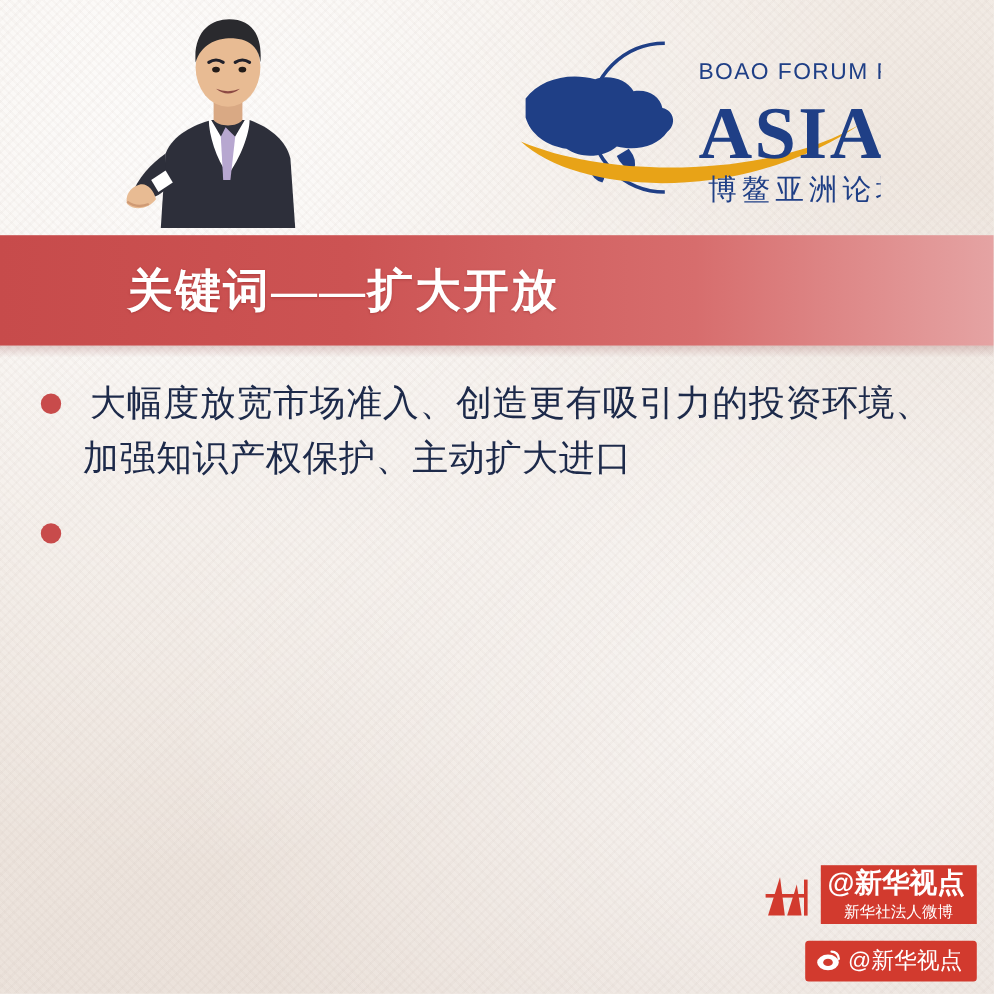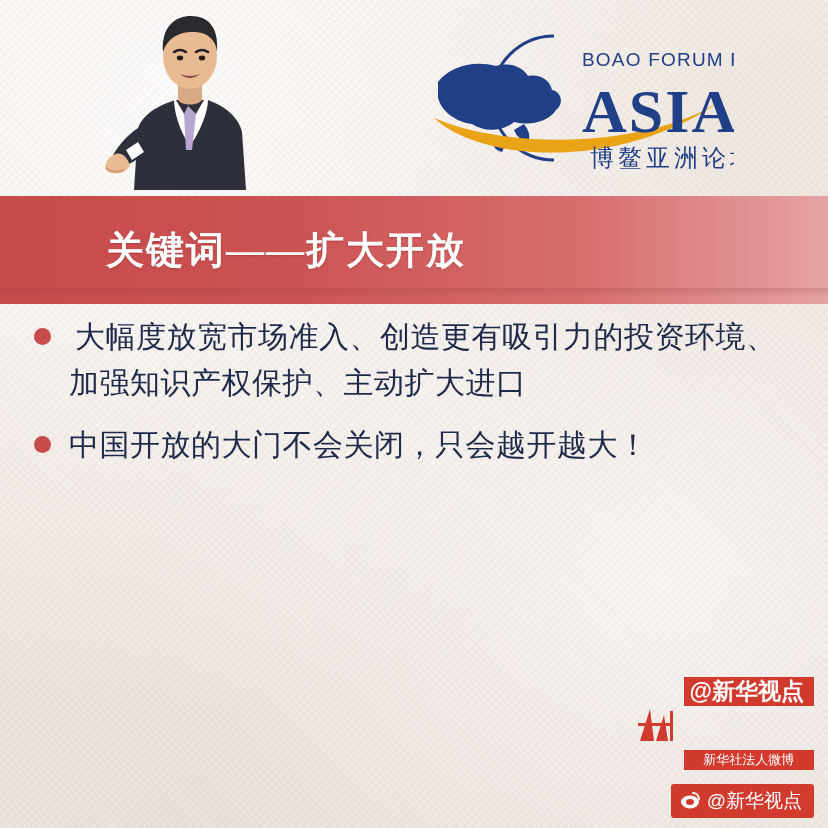--- a/index.html
+++ b/index.html
@@ -54,21 +54,21 @@
     height: 155px;
   }
   .logo svg { display:block; }
 
   
   .title-band {
     position: absolute;
     left: 0;
     top: 196px;
     width: 828px;
-    height: 108px;
+    height: 92px;
     background: linear-gradient(90deg, #c74b4b 0%, #cc5353 35%, #d76d6d 70%, #e5a3a3 100%);
     display: flex;
     align-items: center;
   }
   .title-text {
     color: #ffffff;
     font-size: 38px;
     font-weight: bold;
     letter-spacing: 2px;
     margin-left: 106px;
@@ -141,21 +141,20 @@
     padding: 3px 10px 3px 6px;
     display: flex;
     align-items: center;
     line-height: 1;
   }
   .wm-bottom {
     font-size: 13px;
     padding: 2px 3px;
     line-height: 1.2;
     text-align: center;
-    margin-top: 44px;
   }
   .wm-stack { display: flex; flex-direction: column; }
 
   .weibo-bar {
     position: absolute;
     right: 14px;
     bottom: 10px;
     display: flex;
     align-items: center;
     background: #d23a2e;
@@ -236,21 +235,20 @@
   <div class="content">
 
     <div class="item item-1">
       <div class="bullet"></div>
       <div class="para">大幅度放宽市场准入、创造更有吸引力的投资环境、加强知识产权保护、主动扩大进口</div>
     </div>
 
 
     <div class="item item-3">
       <div class="bullet"></div>
-      <div class="para">中国开放的大门不会关闭，只会越开越大！</div>
     </div>
 
 
   </div>
 
   <div class="watermark">
     <div class="wm-mark">
       <svg width="46" height="46" viewBox="0 0 46 46" xmlns="http://www.w3.org/2000/svg">
         <path d="M6 40 L16 8 L20 40 Z" fill="#d23a2e"></path>
         <path d="M22 40 L30 14 L34 40 Z" fill="#d23a2e"></path>

